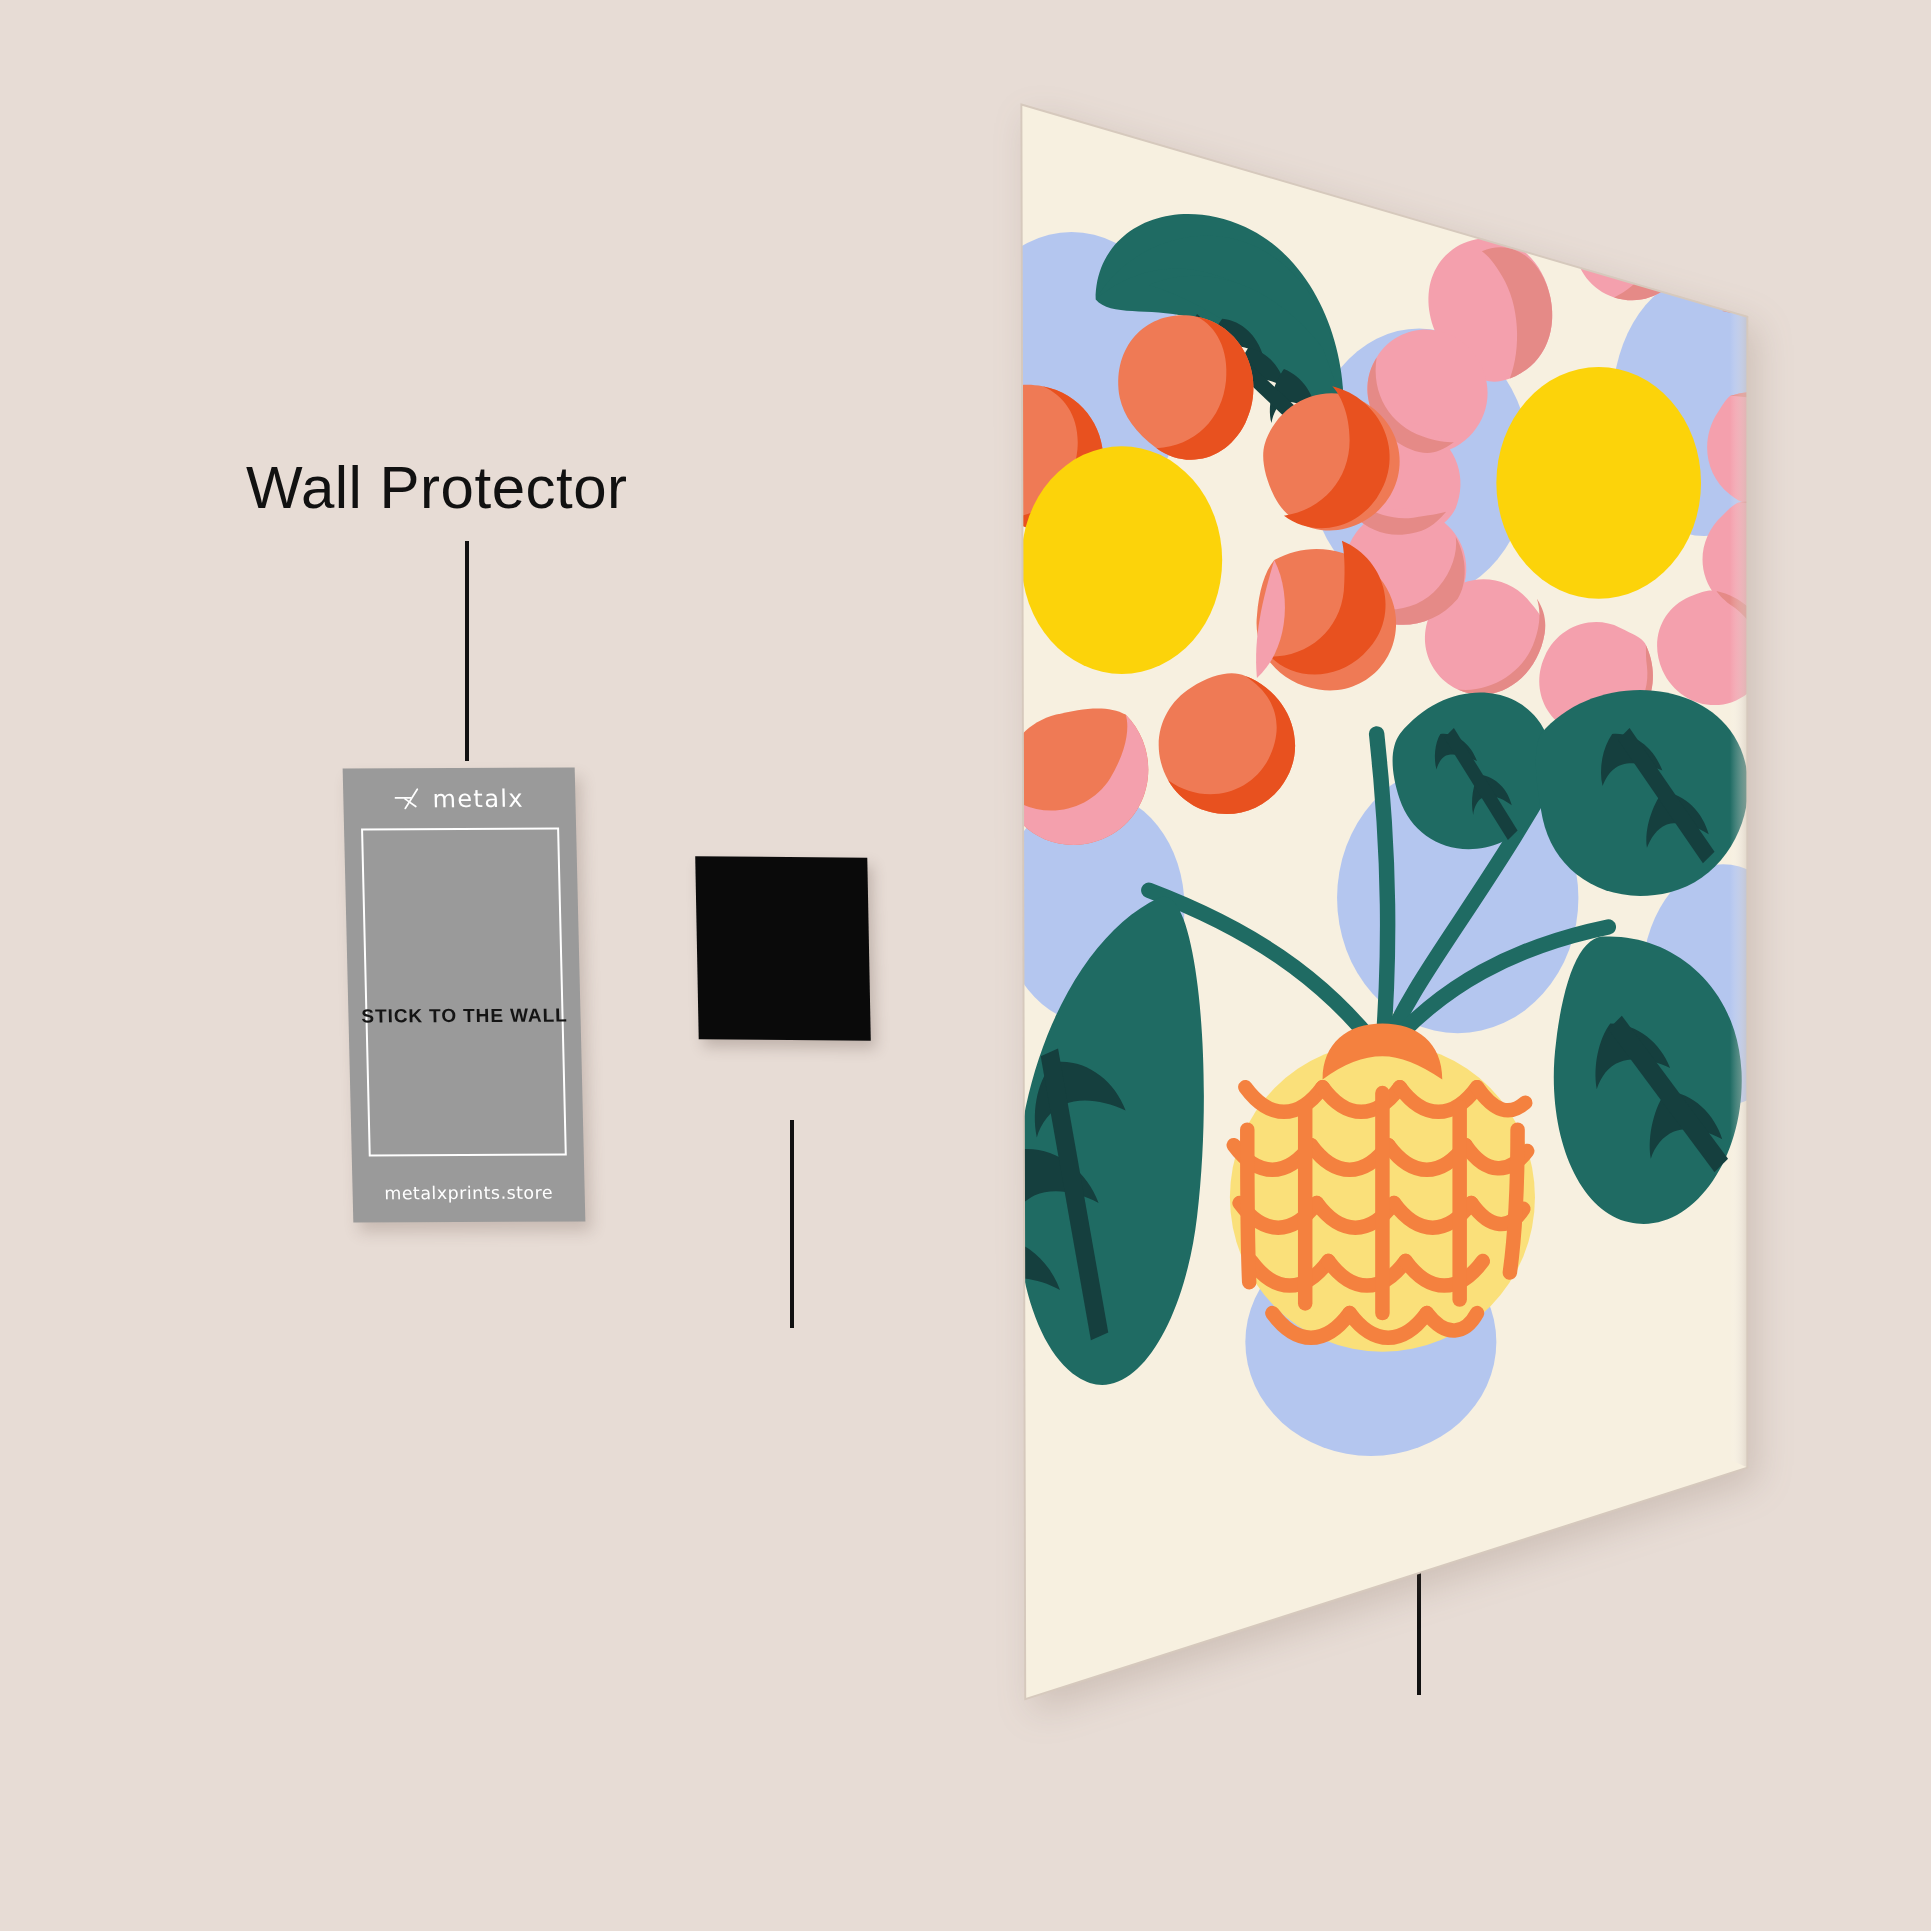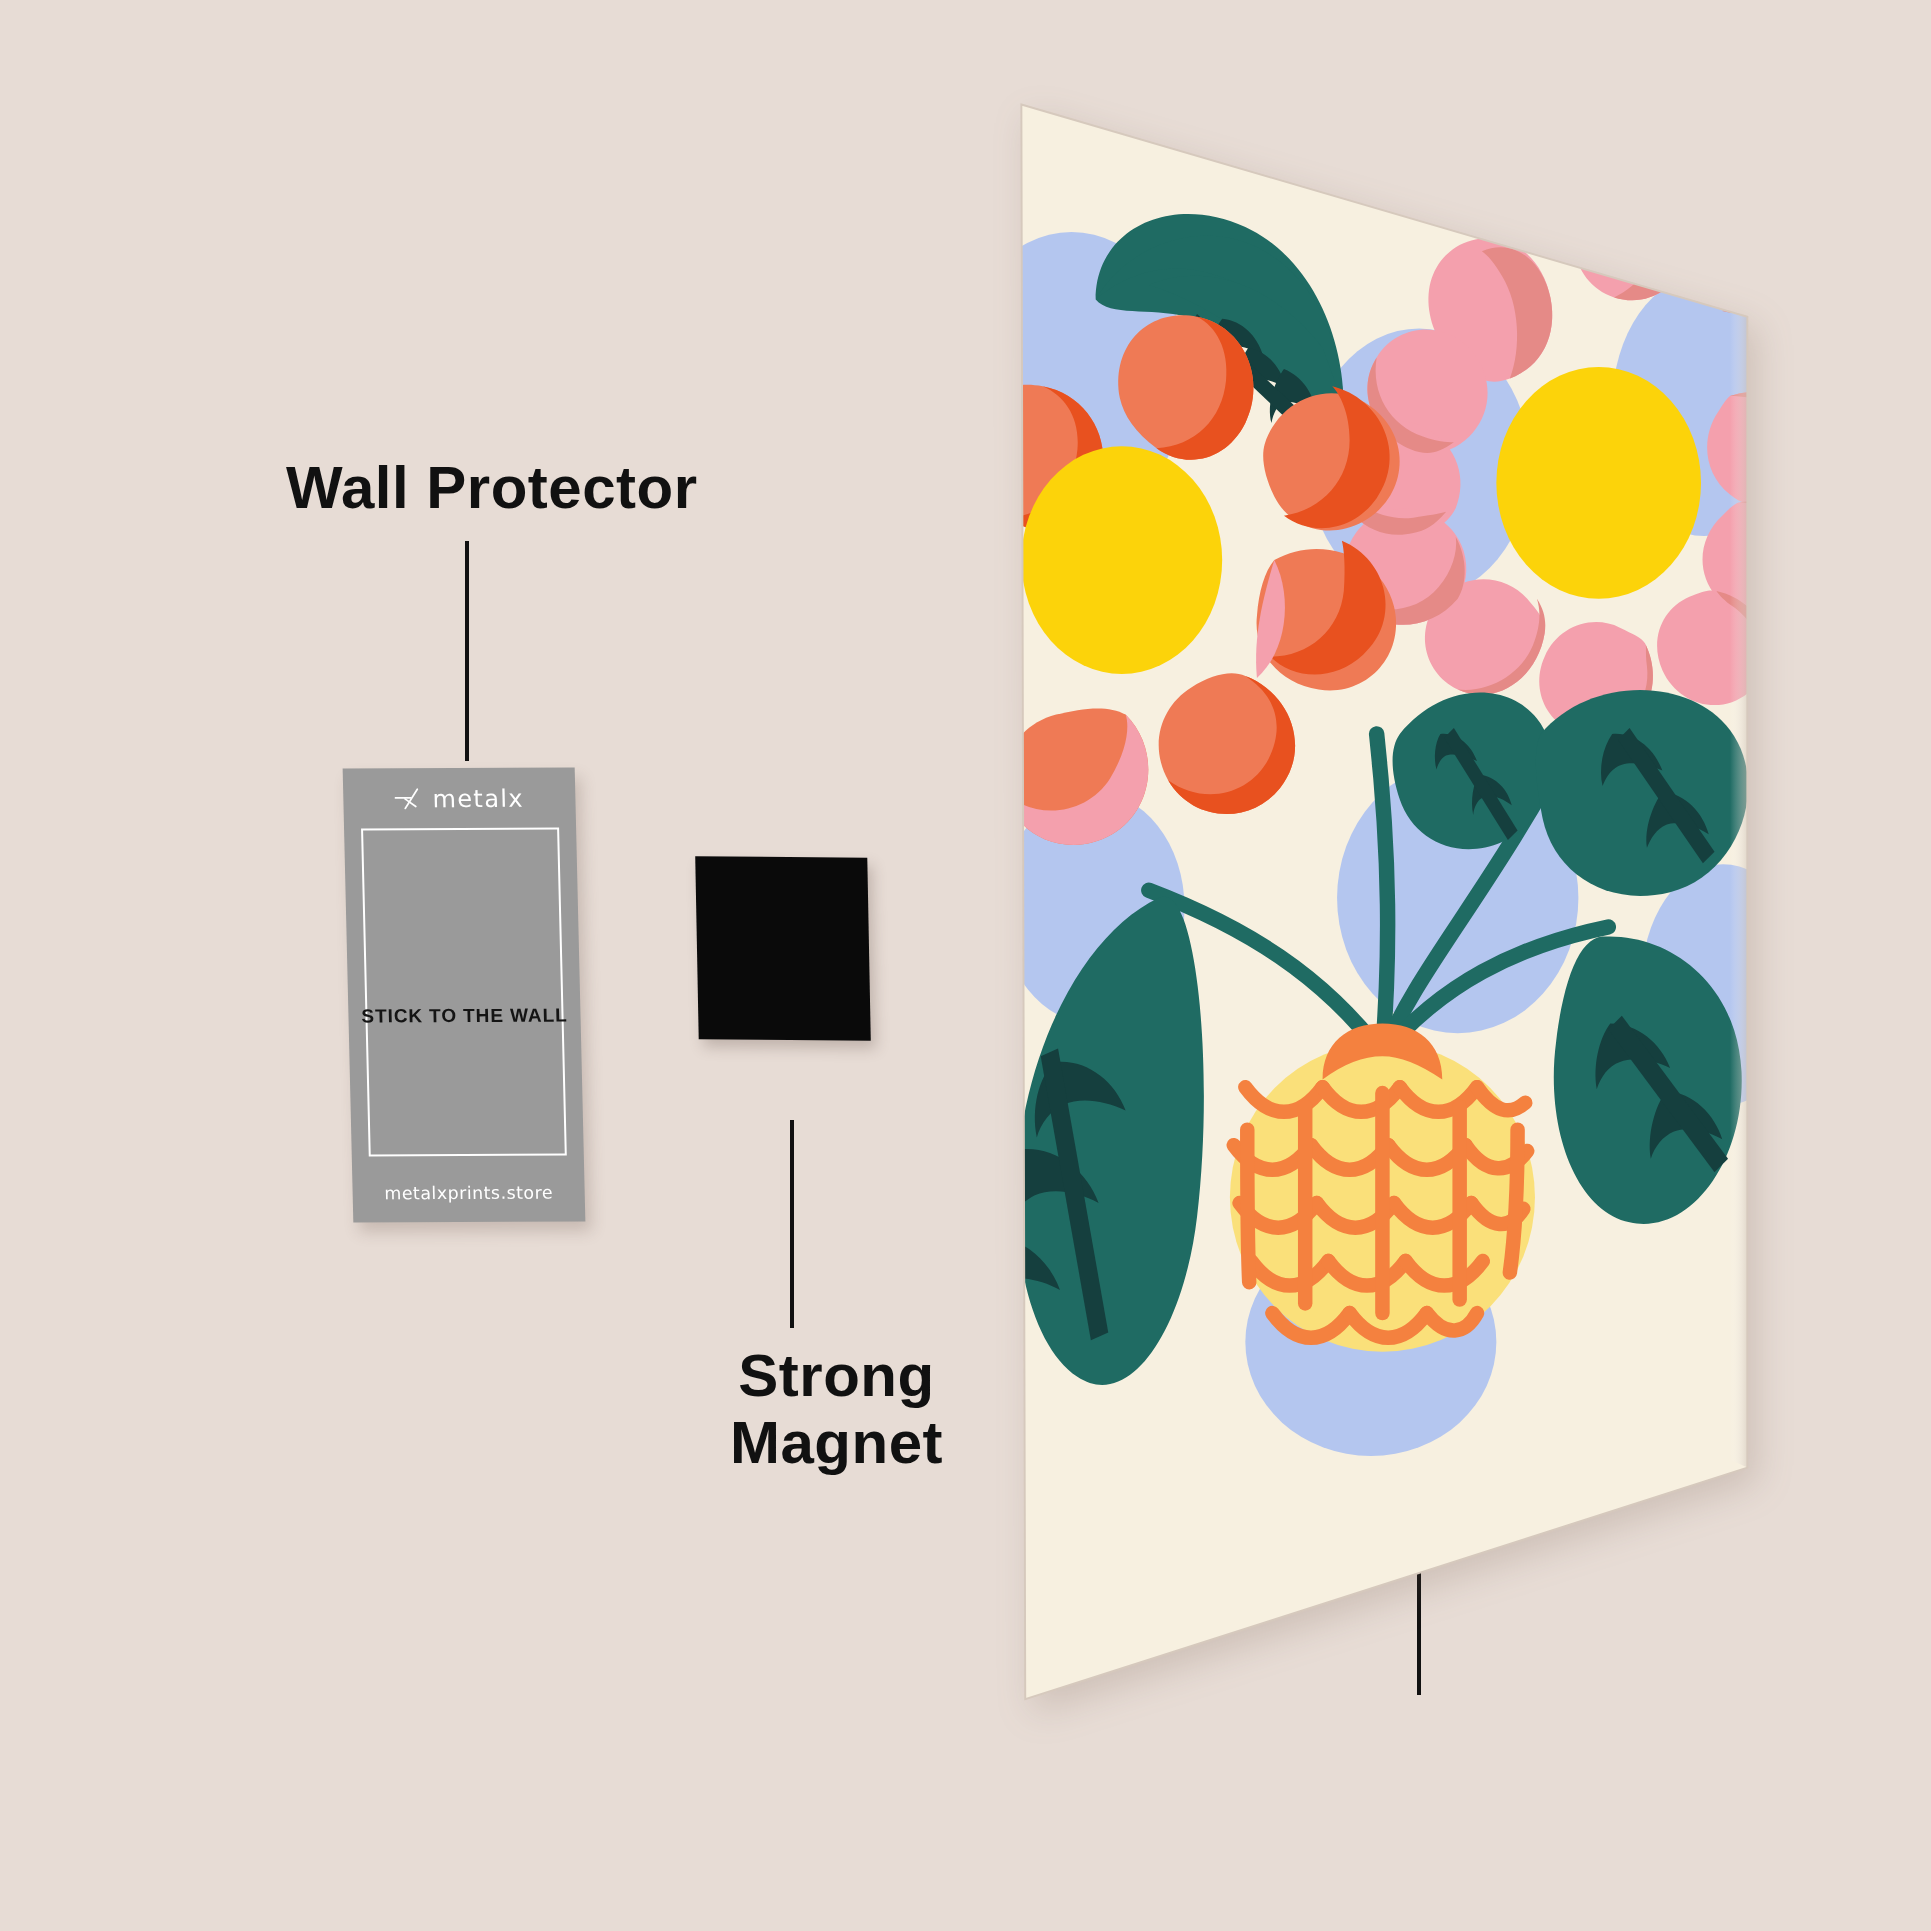--- a/index.html
+++ b/index.html
@@ -13,25 +13,24 @@
     height: 1931px;
     background: #e7dcd5;
     overflow: hidden;
     font-family: "Liberation Sans", sans-serif;
   }
 
   
   .anno-label {
     position: absolute;
     color: #111111;
-    font-weight: 700;
+    font-weight: 400;
     letter-spacing: 0.5px;
     white-space: pre-line;
     line-height: 1.12;
-    margin-left: 40px;
   }
   #label-wall-protector {
     left: 246px;
     top: 454px;
     font-size: 60px;
   }
   #label-strong-magnet {
     left: 676px;
     top: 1342px;
     font-size: 60px;
@@ -140,22 +139,20 @@
 <body>
 
 <div id="root">
 
   <div class="leader" id="leader-wall-protector"></div>
   <div class="leader" id="leader-strong-magnet"></div>
   <div class="leader" id="leader-metal-poster"></div>
 
   <div class="anno-label" id="label-wall-protector">Wall Protector</div>
 
-  <div class="anno-label" id="label-strong-magnet">Strong
-Magnet</div>
 
 
   <div id="wall-protector-card">
     <div id="wall-protector-logo">
       <svg id="wall-protector-logo-mark" width="29" height="25" viewBox="0 0 30 26">
         <g stroke="#ffffff" stroke-width="1.8" fill="none" stroke-linecap="round">
           <line x1="1" y1="11" x2="17" y2="11"></line>
           <line x1="11" y1="22" x2="24" y2="2"></line>
           <line x1="11" y1="12" x2="22" y2="20"></line>
         </g>

